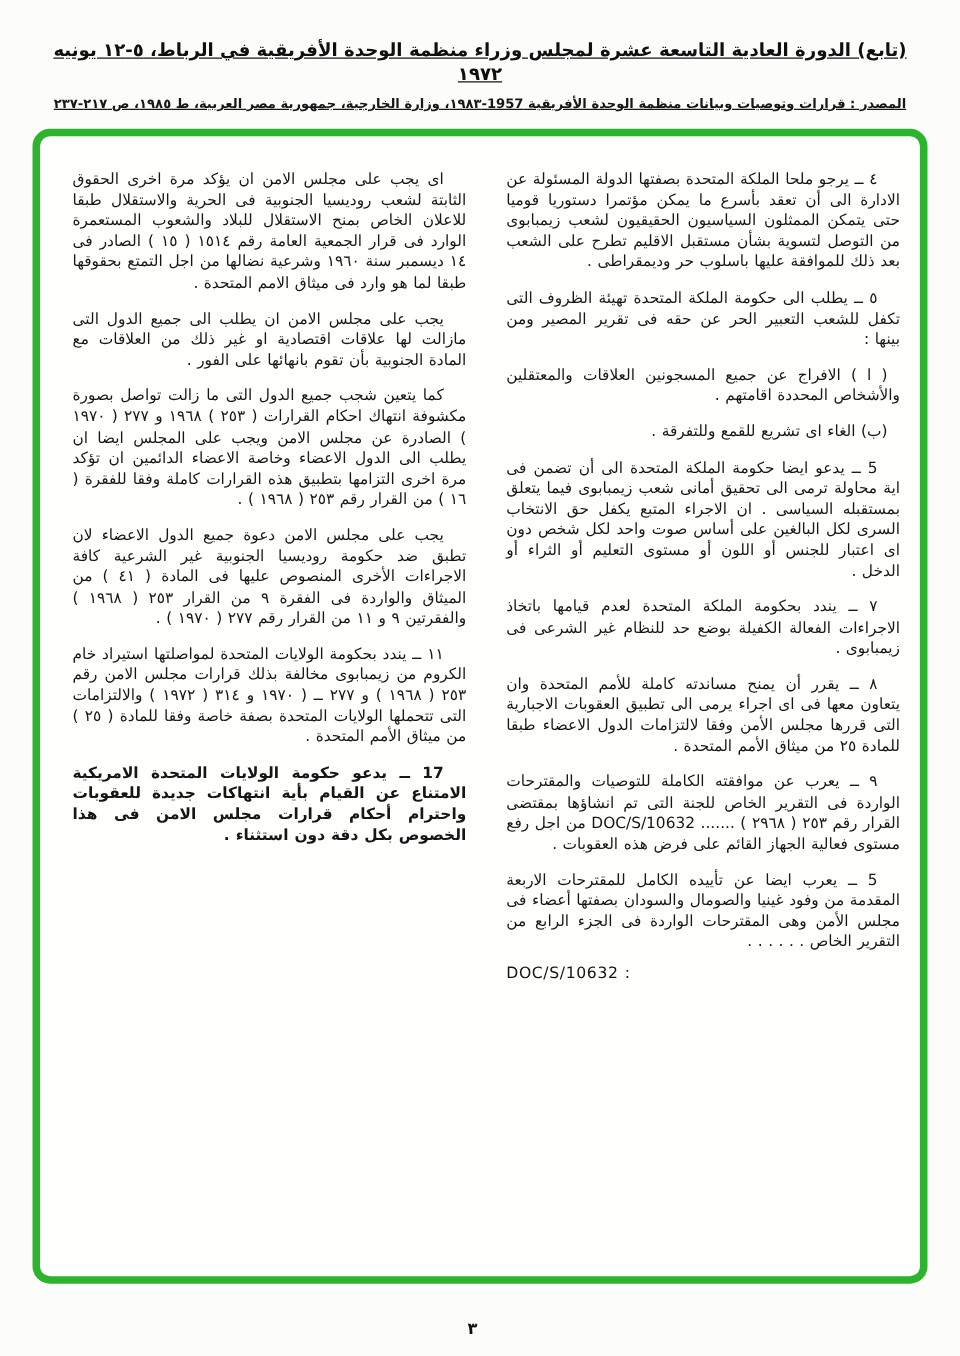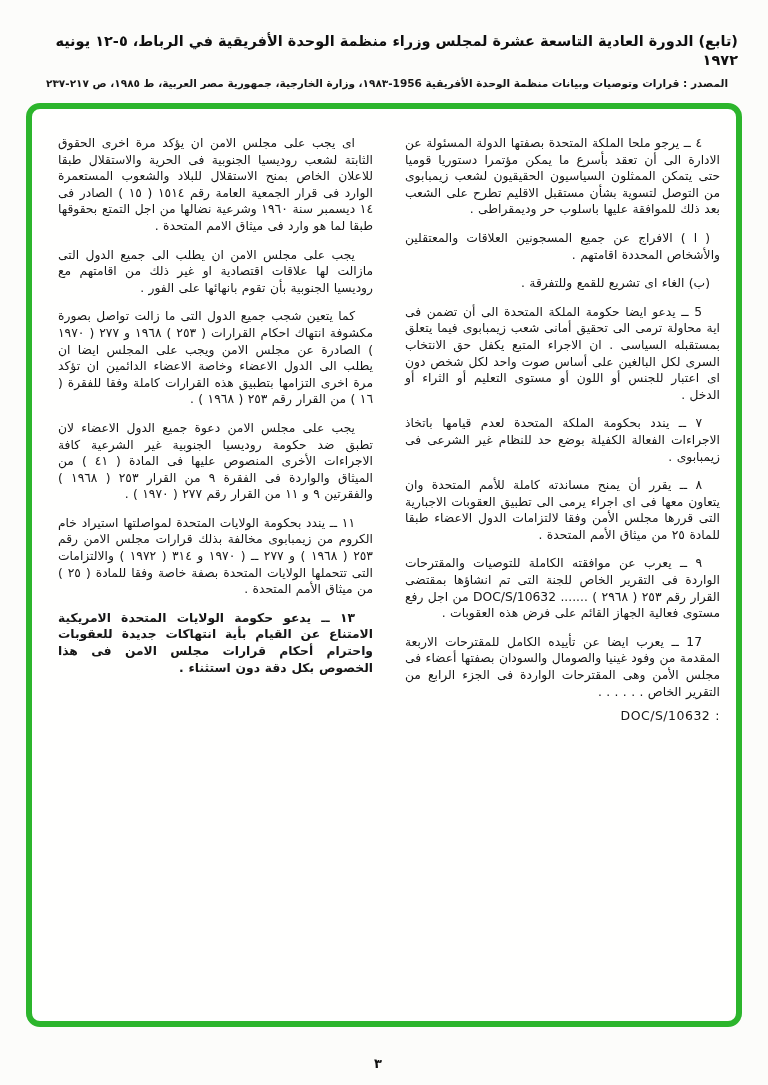--- a/index.html
+++ b/index.html
@@ -16,22 +16,23 @@
   .page {
     position: absolute;
     inset: 0;
   }
   
   .header {
     position: absolute;
     top: 32px;
     left: 0;
     right: 0;
-    text-align: right;
+    text-align: center;
     direction: rtl;
+    text-decoration: underline;
   }
   .doc-title {
     font-size: 14.5px;
     font-weight: bold;
     color: #0f0f0f;
     letter-spacing: 0;
     line-height: 1.3;
     padding: 0 30px;
   }
   .doc-source {
@@ -74,21 +75,21 @@
   .col p {
     margin: 0 0 12px 0;
     text-indent: 18px;
     word-spacing: 0.5px;
   }
   .col p.sub-item {
     text-indent: 10px;
   }
   .col p.doc-ref {
     direction: ltr;
-    text-align: right;
+    text-align: left;
     text-indent: 0;
     font-size: 12.5px;
     letter-spacing: 0.5px;
     margin-top: -4px;
   }
   .col p.bold {
     font-weight: bold;
   }
   
   .page-number {
@@ -102,45 +103,46 @@
     color: #111;
   }
 </style>
 </head>
 <body>
 
 <div class="page">
 
   <div class="header">
     <div class="doc-title">(تابع) الدورة العادية التاسعة عشرة لمجلس وزراء منظمة الوحدة الأفريقية في الرباط، ٥-١٢ يونيه ١٩٧٢</div>
-    <div class="doc-source">المصدر : قرارات وتوصيات وبيانات منظمة الوحدة الأفريقية 1956-١٩٨٣، وزارة الخارجية، جمهورية مصر العربية، ط ١٩٨٥، ص ٢١٧-٢٣٧</div>
+    <div class="doc-source">المصدر : قرارات وتوصيات وبيانات منظمة الوحدة الأفريقية 1957-١٩٨٣، وزارة الخارجية، جمهورية مصر العربية، ط ١٩٨٥، ص ٢١٧-٢٣٧</div>
   </div>
 
   <div class="frame">
     <div class="columns">
 
       <div class="col">
         <p>٤ ــ يرجو ملحا الملكة المتحدة بصفتها الدولة المسئولة عن الادارة الى أن تعقد بأسرع ما يمكن مؤتمرا دستوريا قوميا حتى يتمكن الممثلون السياسيون الحقيقيون لشعب زيمبابوى من التوصل لتسوية بشأن مستقبل الاقليم تطرح على الشعب بعد ذلك للموافقة عليها باسلوب حر وديمقراطى .</p>
+        <p>٥ ــ يطلب الى حكومة الملكة المتحدة تهيئة الظروف التى تكفل للشعب التعبير الحر عن حقه فى تقرير المصير ومن بينها :</p>
         <p class="sub-item">( ا ) الافراج عن جميع المسجونين العلاقات والمعتقلين والأشخاص المحددة اقامتهم .</p>
         <p class="sub-item">(ب) الغاء اى تشريع للقمع وللتفرقة .</p>
         <p>5 ــ يدعو ايضا حكومة الملكة المتحدة الى أن تضمن فى اية محاولة ترمى الى تحقيق أمانى شعب زيمبابوى فيما يتعلق بمستقبله السياسى . ان الاجراء المتبع يكفل حق الانتخاب السرى لكل البالغين على أساس صوت واحد لكل شخص دون اى اعتبار للجنس أو اللون أو مستوى التعليم أو الثراء أو الدخل .</p>
         <p>٧ ــ يندد بحكومة الملكة المتحدة لعدم قيامها باتخاذ الاجراءات الفعالة الكفيلة بوضع حد للنظام غير الشرعى فى زيمبابوى .</p>
         <p>٨ ــ يقرر أن يمنح مساندته كاملة للأمم المتحدة وان يتعاون معها فى اى اجراء يرمى الى تطبيق العقوبات الاجبارية التى قررها مجلس الأمن وفقا لالتزامات الدول الاعضاء طبقا للمادة ٢٥ من ميثاق الأمم المتحدة .</p>
         <p>٩ ــ يعرب عن موافقته الكاملة للتوصيات والمقترحات الواردة فى التقرير الخاص للجنة التى تم انشاؤها بمقتضى القرار رقم ٢٥٣ ( ٢٩٦٨ ) ....... DOC/S/10632 من اجل رفع مستوى فعالية الجهاز القائم على فرض هذه العقوبات .</p>
-        <p>17 ــ يعرب ايضا عن تأييده الكامل للمقترحات الاربعة المقدمة من وفود غينيا والصومال والسودان بصفتها أعضاء فى مجلس الأمن وهى المقترحات الواردة فى الجزء الرابع من التقرير الخاص . . . . . .</p>
+        <p>5 ــ يعرب ايضا عن تأييده الكامل للمقترحات الاربعة المقدمة من وفود غينيا والصومال والسودان بصفتها أعضاء فى مجلس الأمن وهى المقترحات الواردة فى الجزء الرابع من التقرير الخاص . . . . . .</p>
         <p class="doc-ref">DOC/S/10632 :</p>
       </div>
 
       <div class="col">
         <p>اى يجب على مجلس الامن ان يؤكد مرة اخرى الحقوق الثابتة لشعب روديسيا الجنوبية فى الحرية والاستقلال طبقا للاعلان الخاص بمنح الاستقلال للبلاد والشعوب المستعمرة الوارد فى قرار الجمعية العامة رقم ١٥١٤ ( ١٥ ) الصادر فى ١٤ ديسمبر سنة ١٩٦٠ وشرعية نضالها من اجل التمتع بحقوقها طبقا لما هو وارد فى ميثاق الامم المتحدة .</p>
-        <p>يجب على مجلس الامن ان يطلب الى جميع الدول التى مازالت لها علاقات اقتصادية او غير ذلك من اقامتهم مع روديسيا الجنوبية بأن تقوم بانهائها على الفور .</p>
+        <p>يجب على مجلس الامن ان يطلب الى جميع الدول التى مازالت لها علاقات اقتصادية او غير ذلك من العلاقات مع المادة الجنوبية بأن تقوم بانهائها على الفور .</p>
         <p>كما يتعين شجب جميع الدول التى ما زالت تواصل بصورة مكشوفة انتهاك احكام القرارات ( ٢٥٣ ) ١٩٦٨ و ٢٧٧ ( ١٩٧٠ ) الصادرة عن مجلس الامن ويجب على المجلس ايضا ان يطلب الى الدول الاعضاء وخاصة الاعضاء الدائمين ان تؤكد مرة اخرى التزامها بتطبيق هذه القرارات كاملة وفقا للفقرة ( ١٦ ) من القرار رقم ٢٥٣ ( ١٩٦٨ ) .</p>
         <p>يجب على مجلس الامن دعوة جميع الدول الاعضاء لان تطبق ضد حكومة روديسيا الجنوبية غير الشرعية كافة الاجراءات الأخرى المنصوص عليها فى المادة ( ٤١ ) من الميثاق والواردة فى الفقرة ٩ من القرار ٢٥٣ ( ١٩٦٨ ) والفقرتين ٩ و ١١ من القرار رقم ٢٧٧ ( ١٩٧٠ ) .</p>
         <p>١١ ــ يندد بحكومة الولايات المتحدة لمواصلتها استيراد خام الكروم من زيمبابوى مخالفة بذلك قرارات مجلس الامن رقم ٢٥٣ ( ١٩٦٨ ) و ٢٧٧ ــ ( ١٩٧٠ و ٣١٤ ( ١٩٧٢ ) والالتزامات التى تتحملها الولايات المتحدة بصفة خاصة وفقا للمادة ( ٢٥ ) من ميثاق الأمم المتحدة .</p>
-        <p class="bold">١٣ ــ يدعو حكومة الولايات المتحدة الامريكية الامتناع عن القيام بأية انتهاكات جديدة للعقوبات واحترام أحكام قرارات مجلس الامن فى هذا الخصوص بكل دقة دون استثناء .</p>
+        <p class="bold">17 ــ يدعو حكومة الولايات المتحدة الامريكية الامتناع عن القيام بأية انتهاكات جديدة للعقوبات واحترام أحكام قرارات مجلس الامن فى هذا الخصوص بكل دقة دون استثناء .</p>
       </div>
 
     </div>
   </div>
 
   <div class="page-number">٣</div>
 
 </div>
 
 </body></html>

